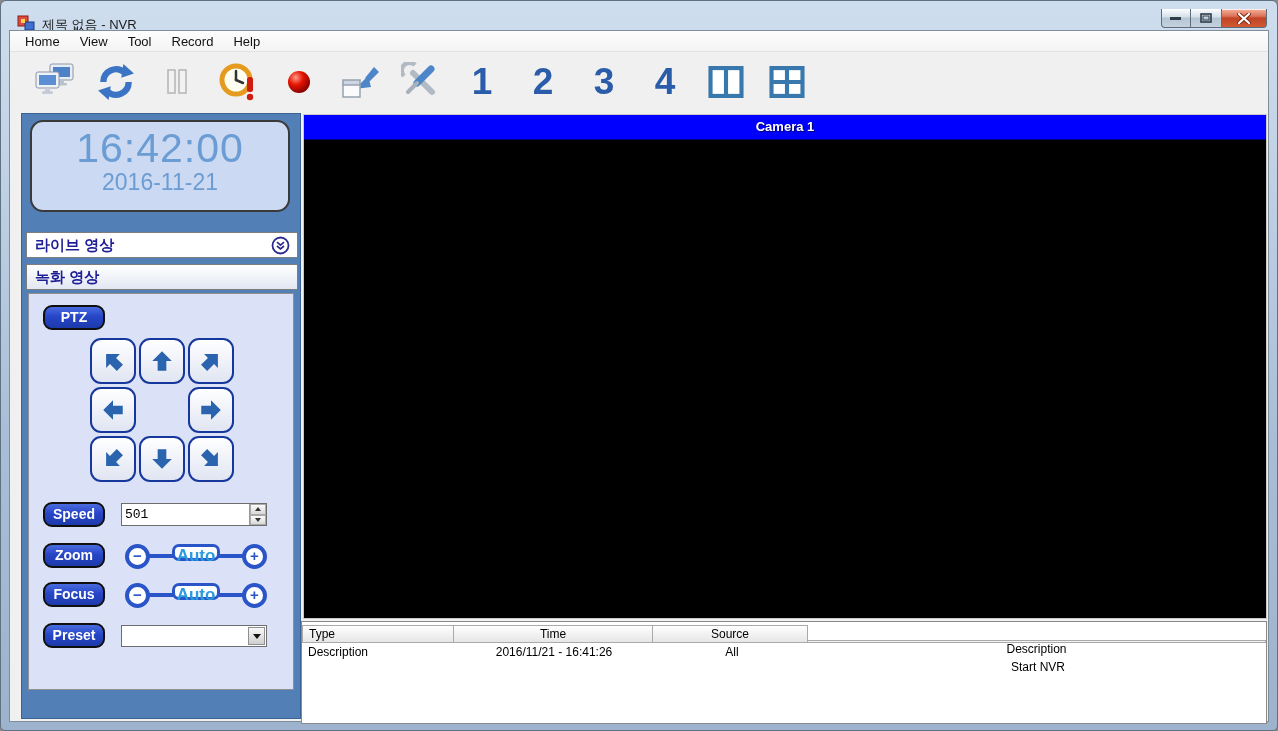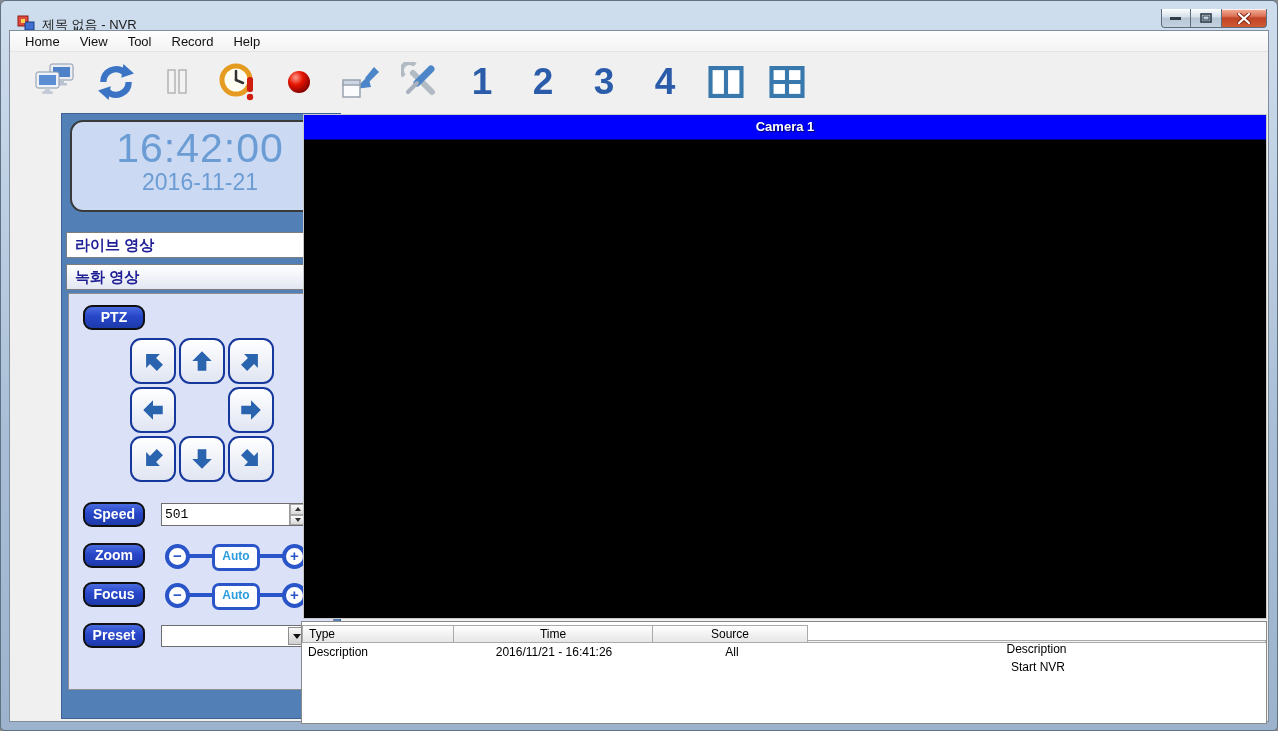--- a/index.html
+++ b/index.html
@@ -38,21 +38,21 @@
     padding-left:5px; font-size:13px; color:#111; }
   .menu-item { padding:2px 10px; cursor:default; }
   .toolbar { height:60px; display:flex; align-items:center; padding-left:24px; }
   .tool { width:42px; height:46px; display:flex; align-items:center; justify-content:center;
     margin-right:19px; }
   .tool-number { font-size:37px; font-weight:bold; color:#2a5caa;
     font-family:"Liberation Sans", sans-serif; }
 
   
   .sidebar { position:absolute; left:20px; top:112px; width:280px; height:606px;
-    background:#527fb5; border:1px solid #3c6394;margin-left:40px; }
+    background:#527fb5; border:1px solid #3c6394; }
   .clock-panel { position:absolute; left:8px; top:6px; width:260px; height:92px;
     background:#cbd9f2; border:2px solid #3a3a3a; border-radius:13px; text-align:center; }
   .clock-time { font-size:41px; color:#6b9cd4; margin-top:3px; letter-spacing:1px; }
   .clock-date { font-size:23px; color:#6b9cd4; margin-top:-3px; }
 
   .section-header { position:absolute; left:4px; width:272px; height:26px;
     border:1px solid #7d7d7d; color:#1e1e96; font-weight:bold; font-size:15px;
     line-height:24px; padding-left:8px; }
   .section-live { top:118px; background:#ffffff; }
   .section-rec  { top:150px; background:linear-gradient(#ffffff,#e2e7f2); }
@@ -90,23 +90,23 @@
   .tri-down { width:0; height:0; border-left:3px solid transparent;
     border-right:3px solid transparent; border-top:4px solid #333; }
 
   .slide-ctl { position:absolute; left:96px; top:0; width:142px; height:27px; }
   .slide-track { position:absolute; left:10px; right:10px; top:11px; height:4px;
     background:#2a55c8; }
   .circle-btn { position:absolute; top:1px; width:25px; height:25px; border-radius:50%;
     background:#fff; border:4px solid #2a55c8; color:#2a55c8; font-weight:bold;
     text-align:center; line-height:15px; font-size:15px; }
   .circle-minus { left:0; } .circle-plus { right:0; }
-  .auto-btn { position:absolute; left:47px; top:1px; width:48px; height:27px;
+  .auto-btn { position:absolute; left:47px; top:1px; width:48px; height:17px;
     background:#fff; border:3px solid #2a55c8; border-radius:7px; color:#2b9be0;
-    font-weight:bold; font-size:12px; text-align:center; line-height:18px; }
+    font-weight:bold; font-size:17px; text-align:center; line-height:18px; }
 
   .preset-select { position:absolute; left:92px; top:2px; width:146px; height:22px;
     background:#fff; border:1px solid #6e6e6e; }
   .preset-value { position:absolute; left:3px; top:3px; font-size:12px; color:#000; }
   .dd-btn { position:absolute; right:1px; top:1px; width:17px; height:18px;
     background:linear-gradient(#f8f8f8,#cfcfcf); border:1px solid #8f8f8f;
     display:flex; align-items:center; justify-content:center; }
   .tri-dd { width:0; height:0; border-left:4px solid transparent;
     border-right:4px solid transparent; border-top:5px solid #111; }
 

